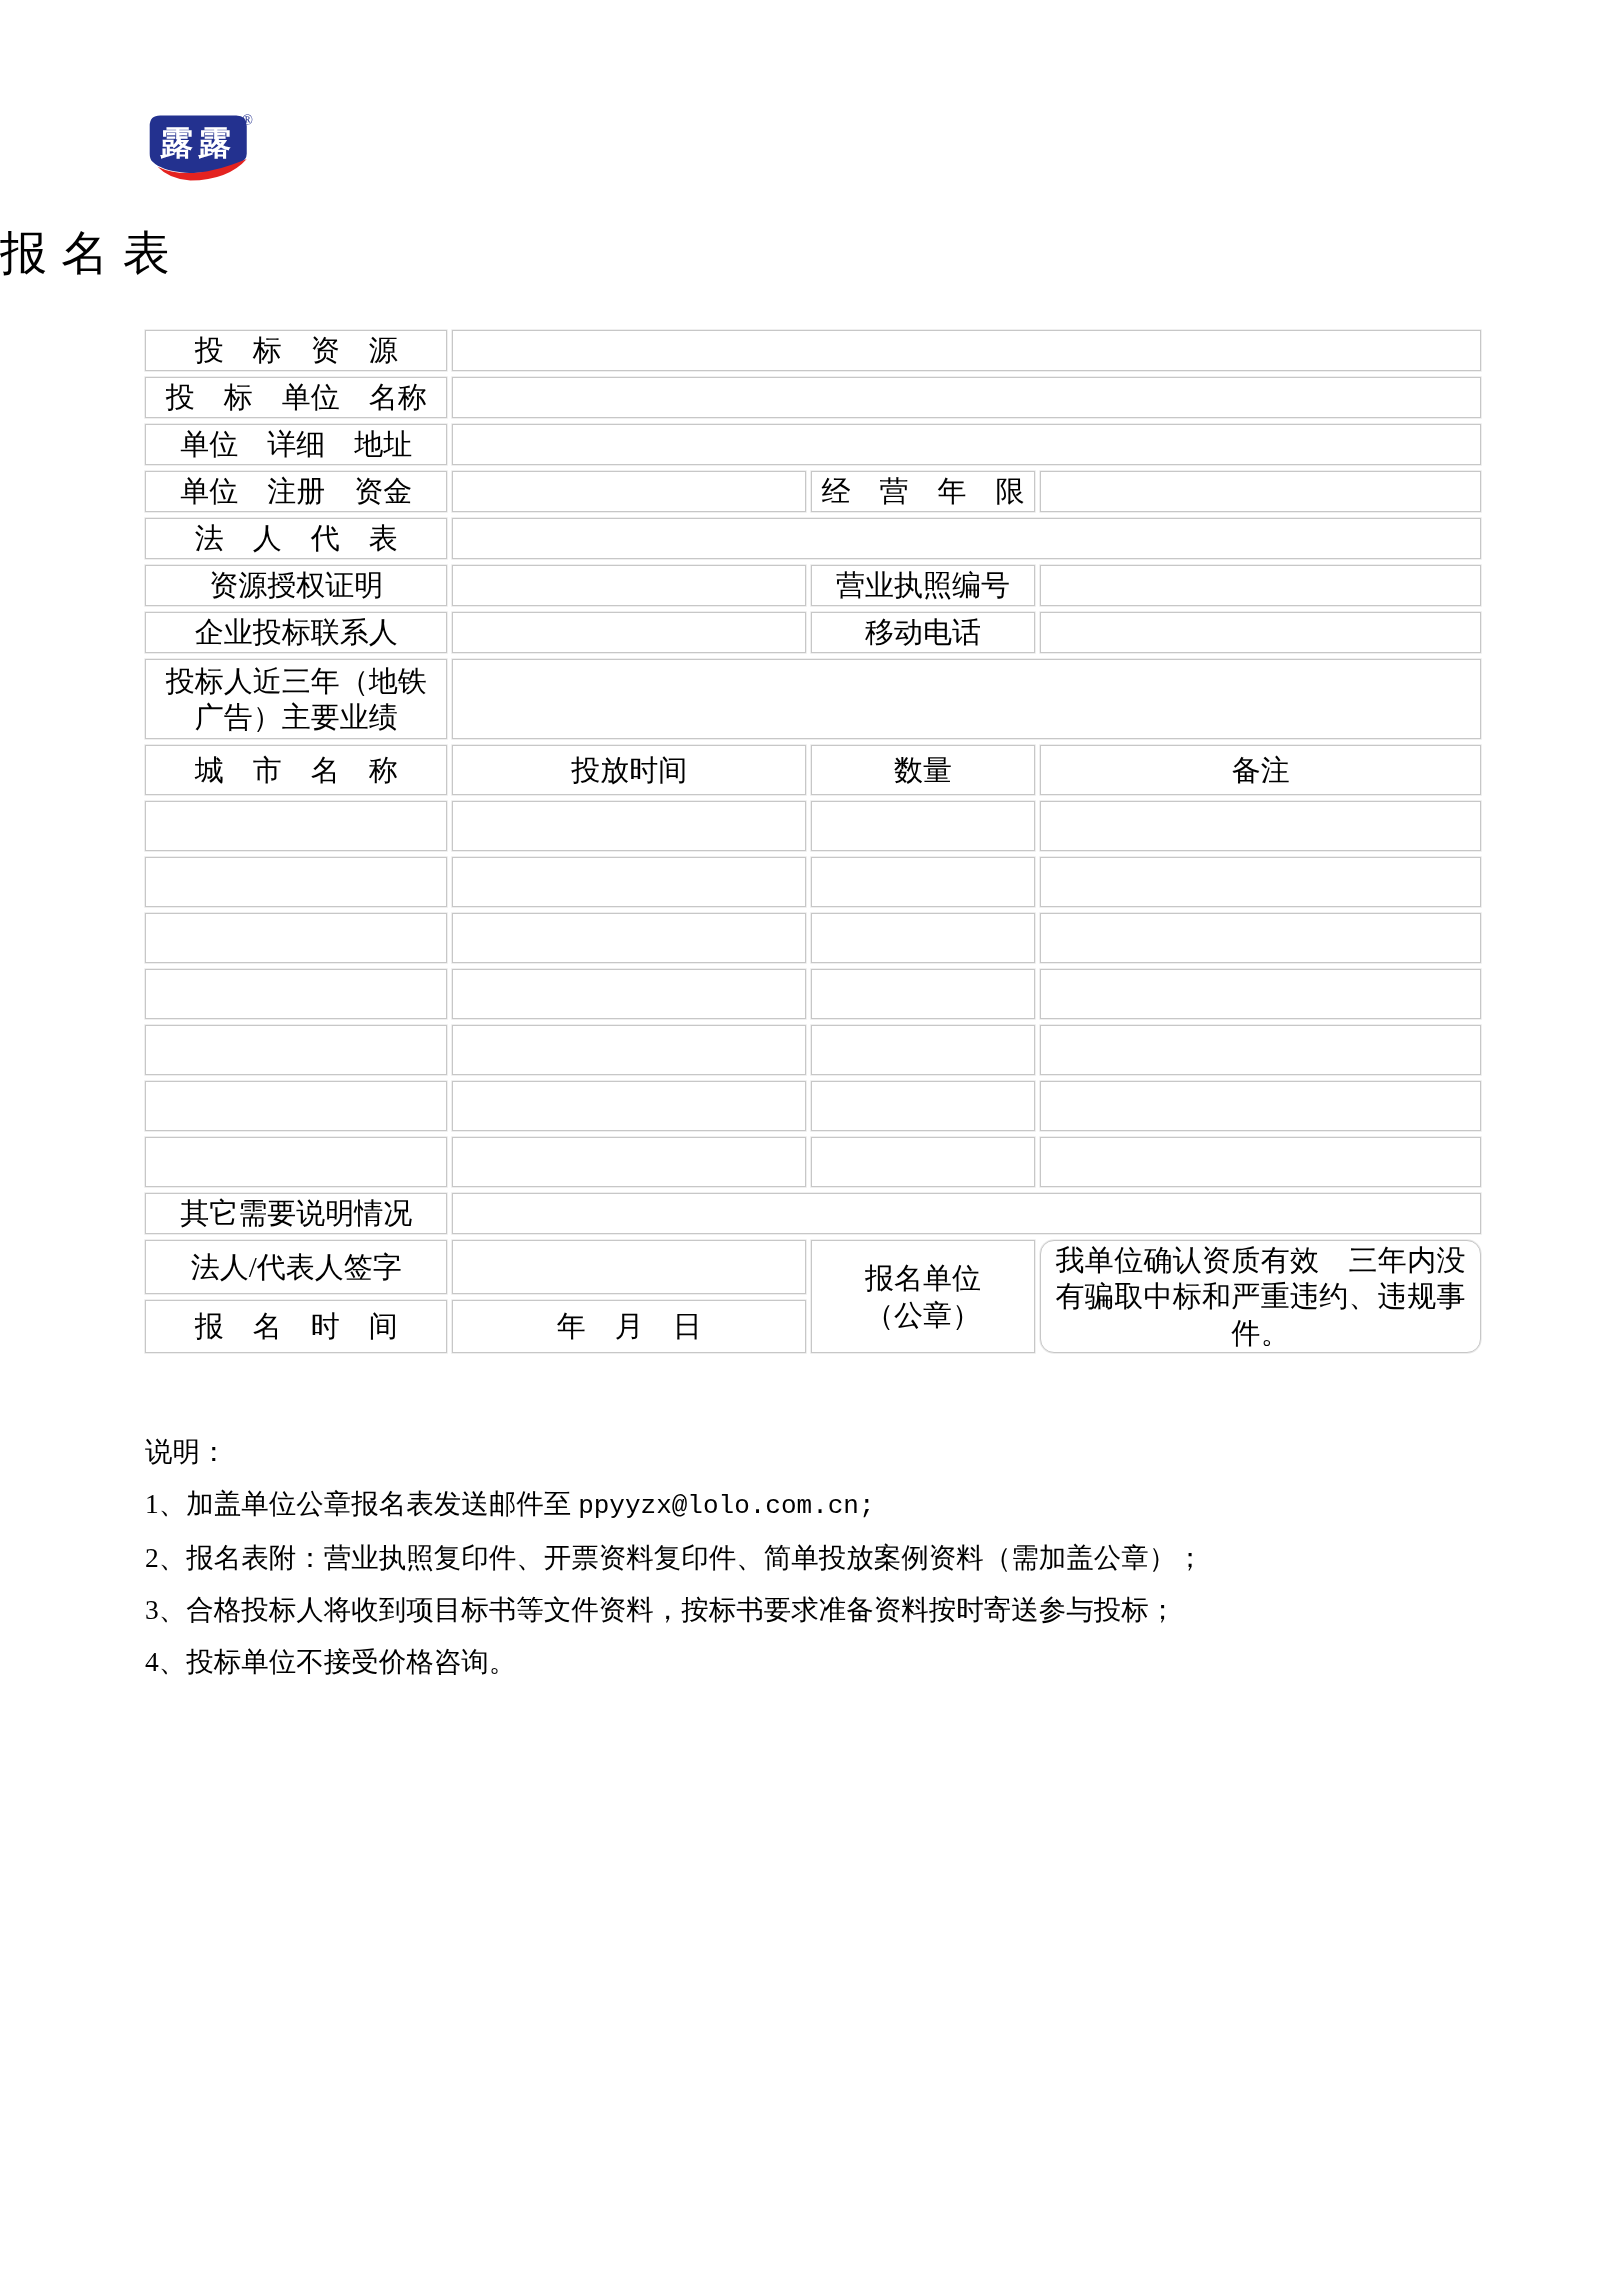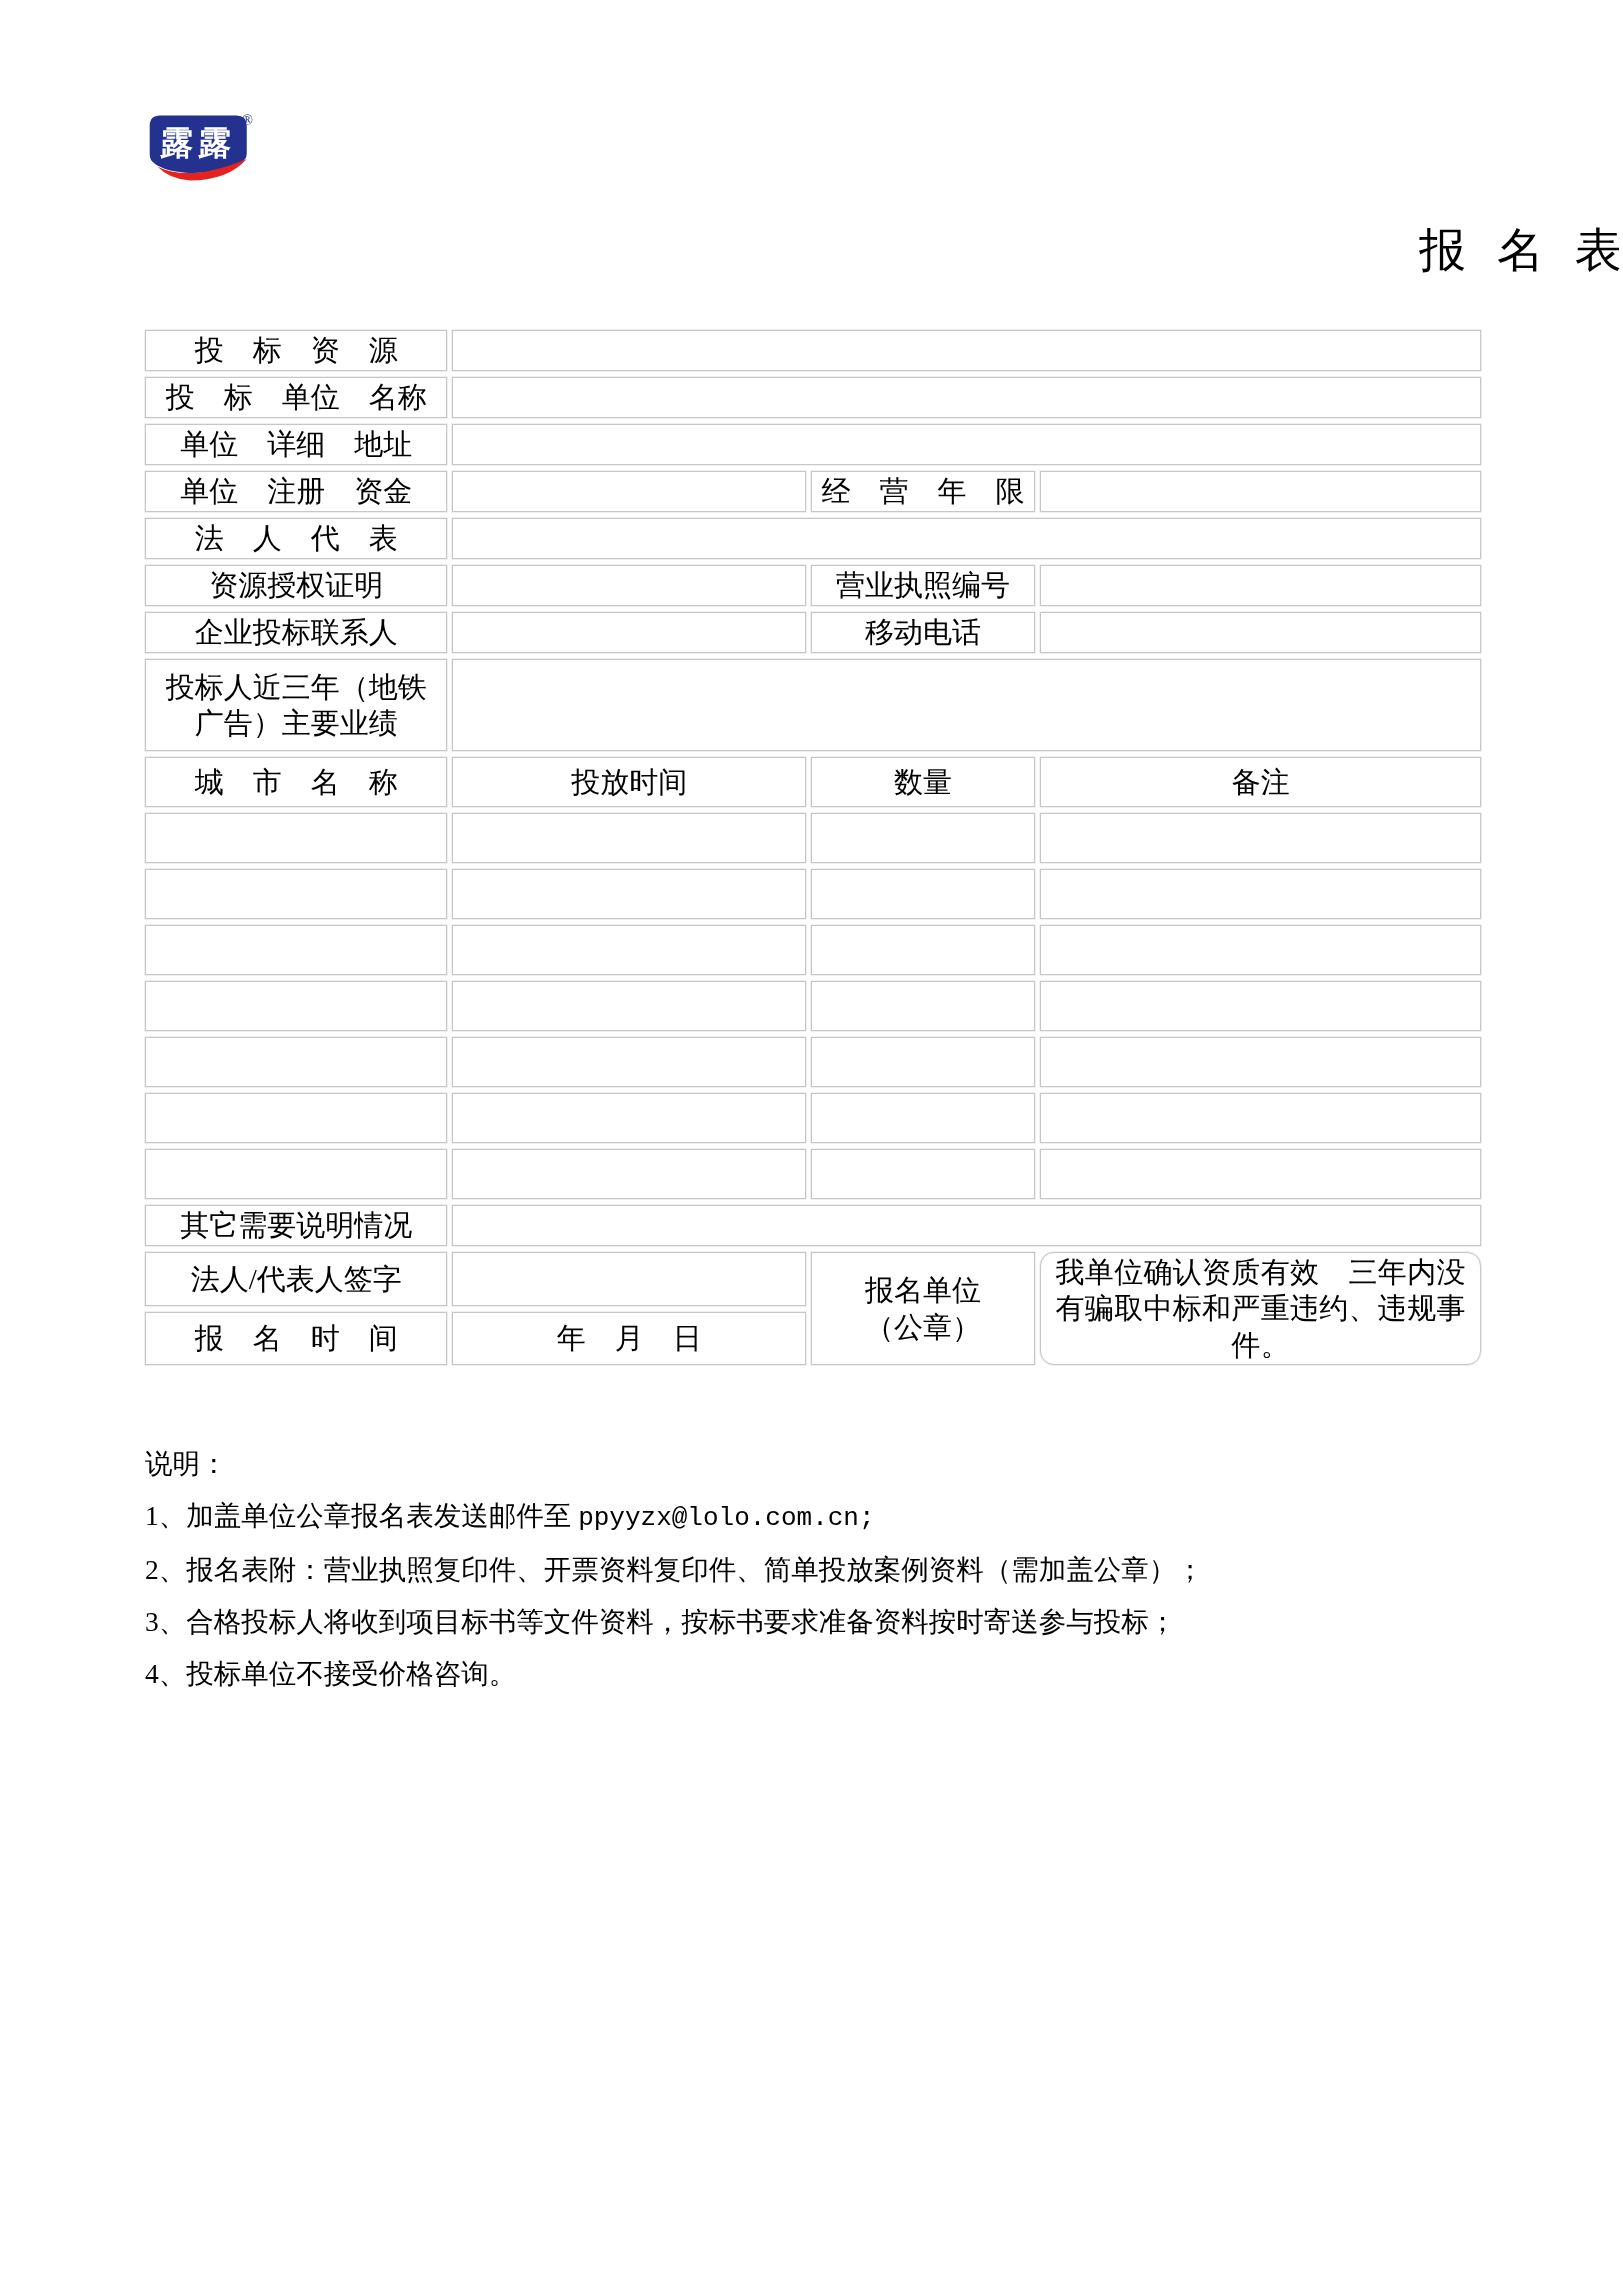--- a/index.html
+++ b/index.html
@@ -9,26 +9,25 @@
     overflow:hidden;
     font-family:"Liberation Serif","DejaVu Serif",serif;
     color:#000;
     position:relative;
   }
   
   .logo{position:absolute;left:147px;top:113px;width:109px;height:80px;}
   
   .title{
     margin-top:230px;
-    text-align:right;
+    text-align:left;
     font-size:47px;
     line-height:47px;
     letter-spacing:1.3px;
     font-weight:400;
-    font-family:Liberation Mono, monospace;
   }
   
   table.form{
     margin-left:140px;
     margin-top:47px;
     border-collapse:separate;
     border-spacing:5.2px 6.5px;
     table-layout:fixed;
     width:1346px;
   }
@@ -39,21 +38,21 @@
     background:#fff;
     vertical-align:middle;
     text-align:center;
     font-size:29px;
     line-height:1.25;
     padding:1.3px 5.2px;
     overflow:hidden;
   }
   col.c1{width:302px;} col.c2{width:353px;} col.c3{width:224px;} col.c4{width:440px;}
   tr.h-std{height:41px;margin-left:36px;}
-  tr.h-tall{height:92px;}
+  tr.h-tall{height:80px;}
   tr.h-hdr{height:50px;}
   tr.h-blank{height:50px;}
   tr.h-other{height:39px;}
   tr.h-sign{height:50px;}
   tr.h-time{height:50px;}
   td.perf{line-height:1.45;}
   td.seal{line-height:54px;}
   td.decl{
     text-align:left;
     font-size:22px;

